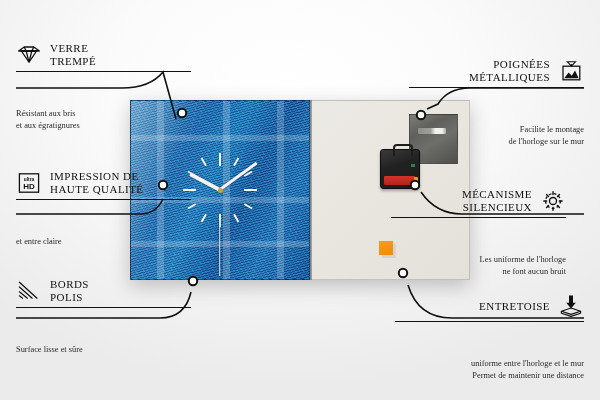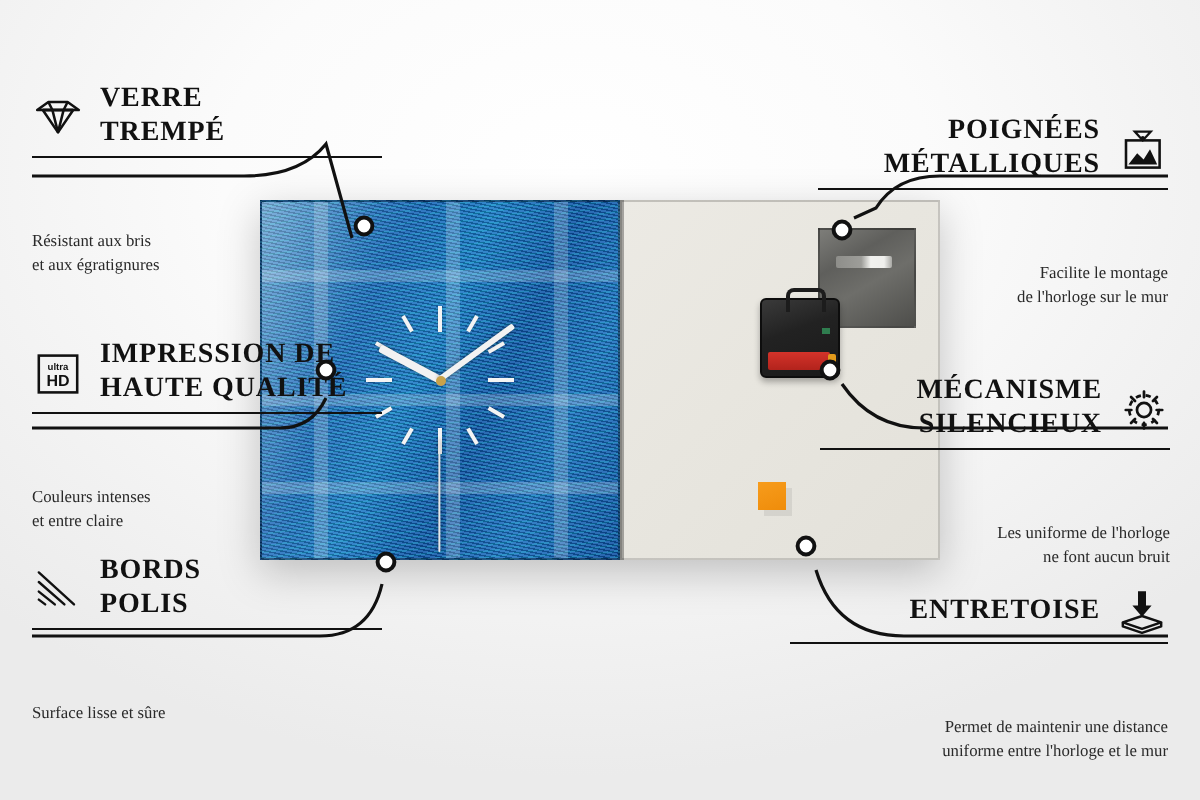--- a/index.html
+++ b/index.html
@@ -94,21 +94,21 @@
     box-shadow:3px 3px 0 rgba(0,0,0,0.07);
   }
 
   
   .callout{position:absolute;width:175px;}
   .callout.left{text-align:left;}
   .callout.right{text-align:right;}
   .co-head{display:flex;align-items:center;gap:8px;}
   .callout.right .co-head{flex-direction:row-reverse;margin-top:16px;}
   .co-title{
-    font-size:14px;font-weight:bold;letter-spacing:.45px;color:#111;
+    font-size:11px;font-weight:normal;letter-spacing:.45px;color:#111;
     line-height:1.18;text-transform:uppercase;font-family:"Liberation Serif",serif;
   }
   .co-rule{height:1.3px;background:#111;margin:3px 0 3px 0;width:100%;}
   .co-sub{font-size:8.4px;color:#2a2a2a;line-height:1.35;font-family:"Liberation Serif",serif;margin-top:36px;}
   .ico{width:26px;height:24px;flex:0 0 26px;display:block;}
 
   
   #wires{position:absolute;left:0;top:0;width:600px;height:400px;pointer-events:none;}
 </style>
 </head>
@@ -235,21 +235,20 @@
         <text x="16" y="12.5" font-family="Liberation Sans, sans-serif" font-size="6" font-weight="bold" fill="#111" text-anchor="middle">ultra</text>
         <text x="16" y="22.5" font-family="Liberation Sans, sans-serif" font-size="10" font-weight="bold" fill="#111" text-anchor="middle">HD</text>
       </svg>
       <div class="co-title">
         <div>IMPRESSION DE</div>
         <div>HAUTE QUALITÉ</div>
       </div>
     </div>
     <div class="co-rule"></div>
     <div class="co-sub">
-      <div>Couleurs intenses</div>
       <div>et entre claire</div>
     </div>
   </div>
 
   <div class="callout left" style="left:16px;top:278px;">
     <div class="co-head">
       <svg class="ico" viewBox="0 0 32 30">
         <g stroke="#111" stroke-width="1.5" stroke-linecap="round">
           <line x1="4" y1="4" x2="26" y2="24"></line>
           <line x1="4" y1="10" x2="20" y2="24"></line>
@@ -281,21 +280,21 @@
         <div>MÉTALLIQUES</div>
       </div>
     </div>
     <div class="co-rule"></div>
     <div class="co-sub">
       <div>Facilite le montage</div>
       <div>de l'horloge sur le mur</div>
     </div>
   </div>
 
-  <div class="callout right" style="left:410px;top:172px;">
+  <div class="callout right" style="left:391px;top:172px;">
     <div class="co-head">
       <svg class="ico" viewBox="0 0 32 30">
         <g fill="none" stroke="#111" stroke-width="1.7">
           <circle cx="16" cy="15" r="4.4"></circle>
           <path d="M16,3.5 L16,7 M16,23 L16,26.5 M4.6,15 L8.1,15 M23.9,15 L27.4,15
                    M7.9,6.9 L10.4,9.4 M21.6,20.6 L24.1,23.1
                    M24.1,6.9 L21.6,9.4 M10.4,20.6 L7.9,23.1" stroke-linecap="round"></path>
           <circle cx="16" cy="15" r="9.2" stroke-dasharray="3.3 3.0"></circle>
         </g>
       </svg>
@@ -319,18 +318,18 @@
           <path d="M16,17.5 L28,21.5 L16,25.5 L4,21.5 Z"></path>
           <path d="M4,21.5 L4,24 L16,28 L28,24 L28,21.5"></path>
         </g>
       </svg>
       <div class="co-title">
         <div>ENTRETOISE</div>
       </div>
     </div>
     <div class="co-rule"></div>
     <div class="co-sub">
+      <div>uniforme entre l'horloge et le mur</div>
       <div>Permet de maintenir une distance</div>
-      <div>uniforme entre l'horloge et le mur</div>
     </div>
   </div>
 
 </div>
 
 </body></html>

